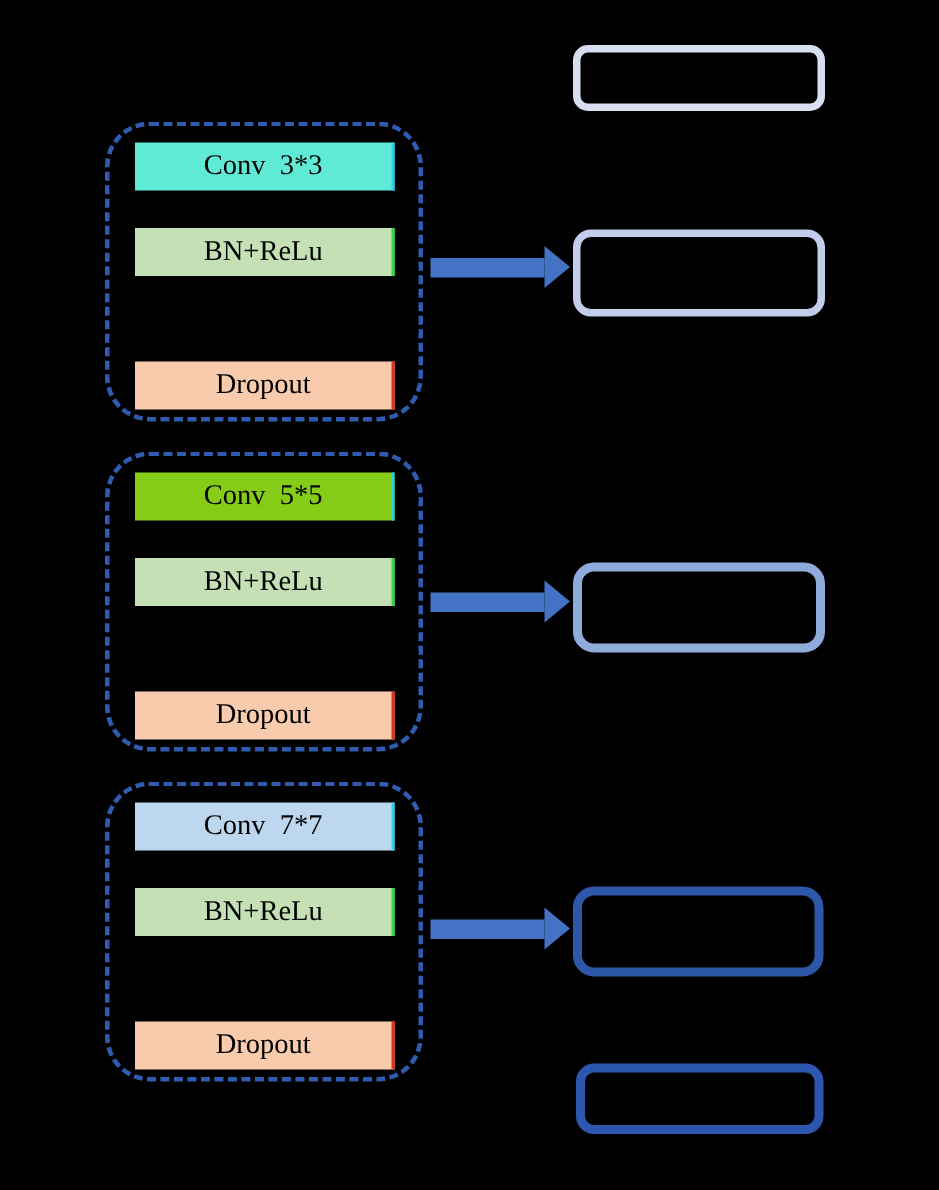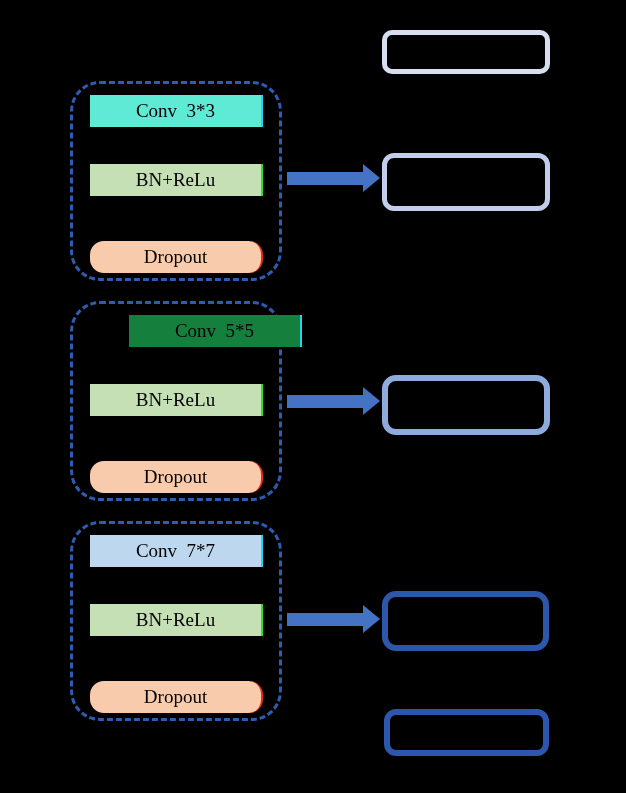--- a/index.html
+++ b/index.html
@@ -33,22 +33,22 @@
     box-sizing: border-box;
     border-right: 2px solid transparent;
     display: flex;
     align-items: center;
     justify-content: center;
     font-size: 19px;
     color: #000;
     white-space: pre;
   }
   .layer.conv    { top: 11px; }
-  .layer.bn      { top: 80px; }
-  .layer.dropout { top: 157px; border-radius: 14px; }
+  .layer.bn      { top: 68px; }
+  .layer.dropout { top: 157px; }
   
   .arrow {
     position: absolute;
     left: 287px;
     height: 28px;
     display: flex;
     align-items: center;
   }
   .arrow.a1 { top: 164px; }
   .arrow.a2 { top: 387px; }
@@ -83,21 +83,21 @@
     </div>
     <div class="layer bn" style="background-color: rgb(197, 224, 180); border-right-color: rgb(39, 224, 58);">
       <span>BN+ReLu</span>
     </div>
     <div class="layer dropout" style="background-color: rgb(248, 203, 173); border-right-color: rgb(232, 44, 28);">
       <span>Dropout</span>
     </div>
   </div>
 
   <div class="group g2" style="border-color: rgb(47, 91, 176);">
-    <div class="layer conv" style="background-color: #15803d; border-right-color: rgb(34, 214, 238); margin-left: 39px;">
+    <div class="layer conv" style="background-color: #84cc16; border-right-color: rgb(34, 214, 238);">
       <span>Conv  5*5</span>
     </div>
     <div class="layer bn" style="background-color: rgb(197, 224, 180); border-right-color: rgb(39, 224, 58);">
       <span>BN+ReLu</span>
     </div>
     <div class="layer dropout" style="background-color: rgb(248, 203, 173); border-right-color: rgb(232, 44, 28);">
       <span>Dropout</span>
     </div>
   </div>
 

